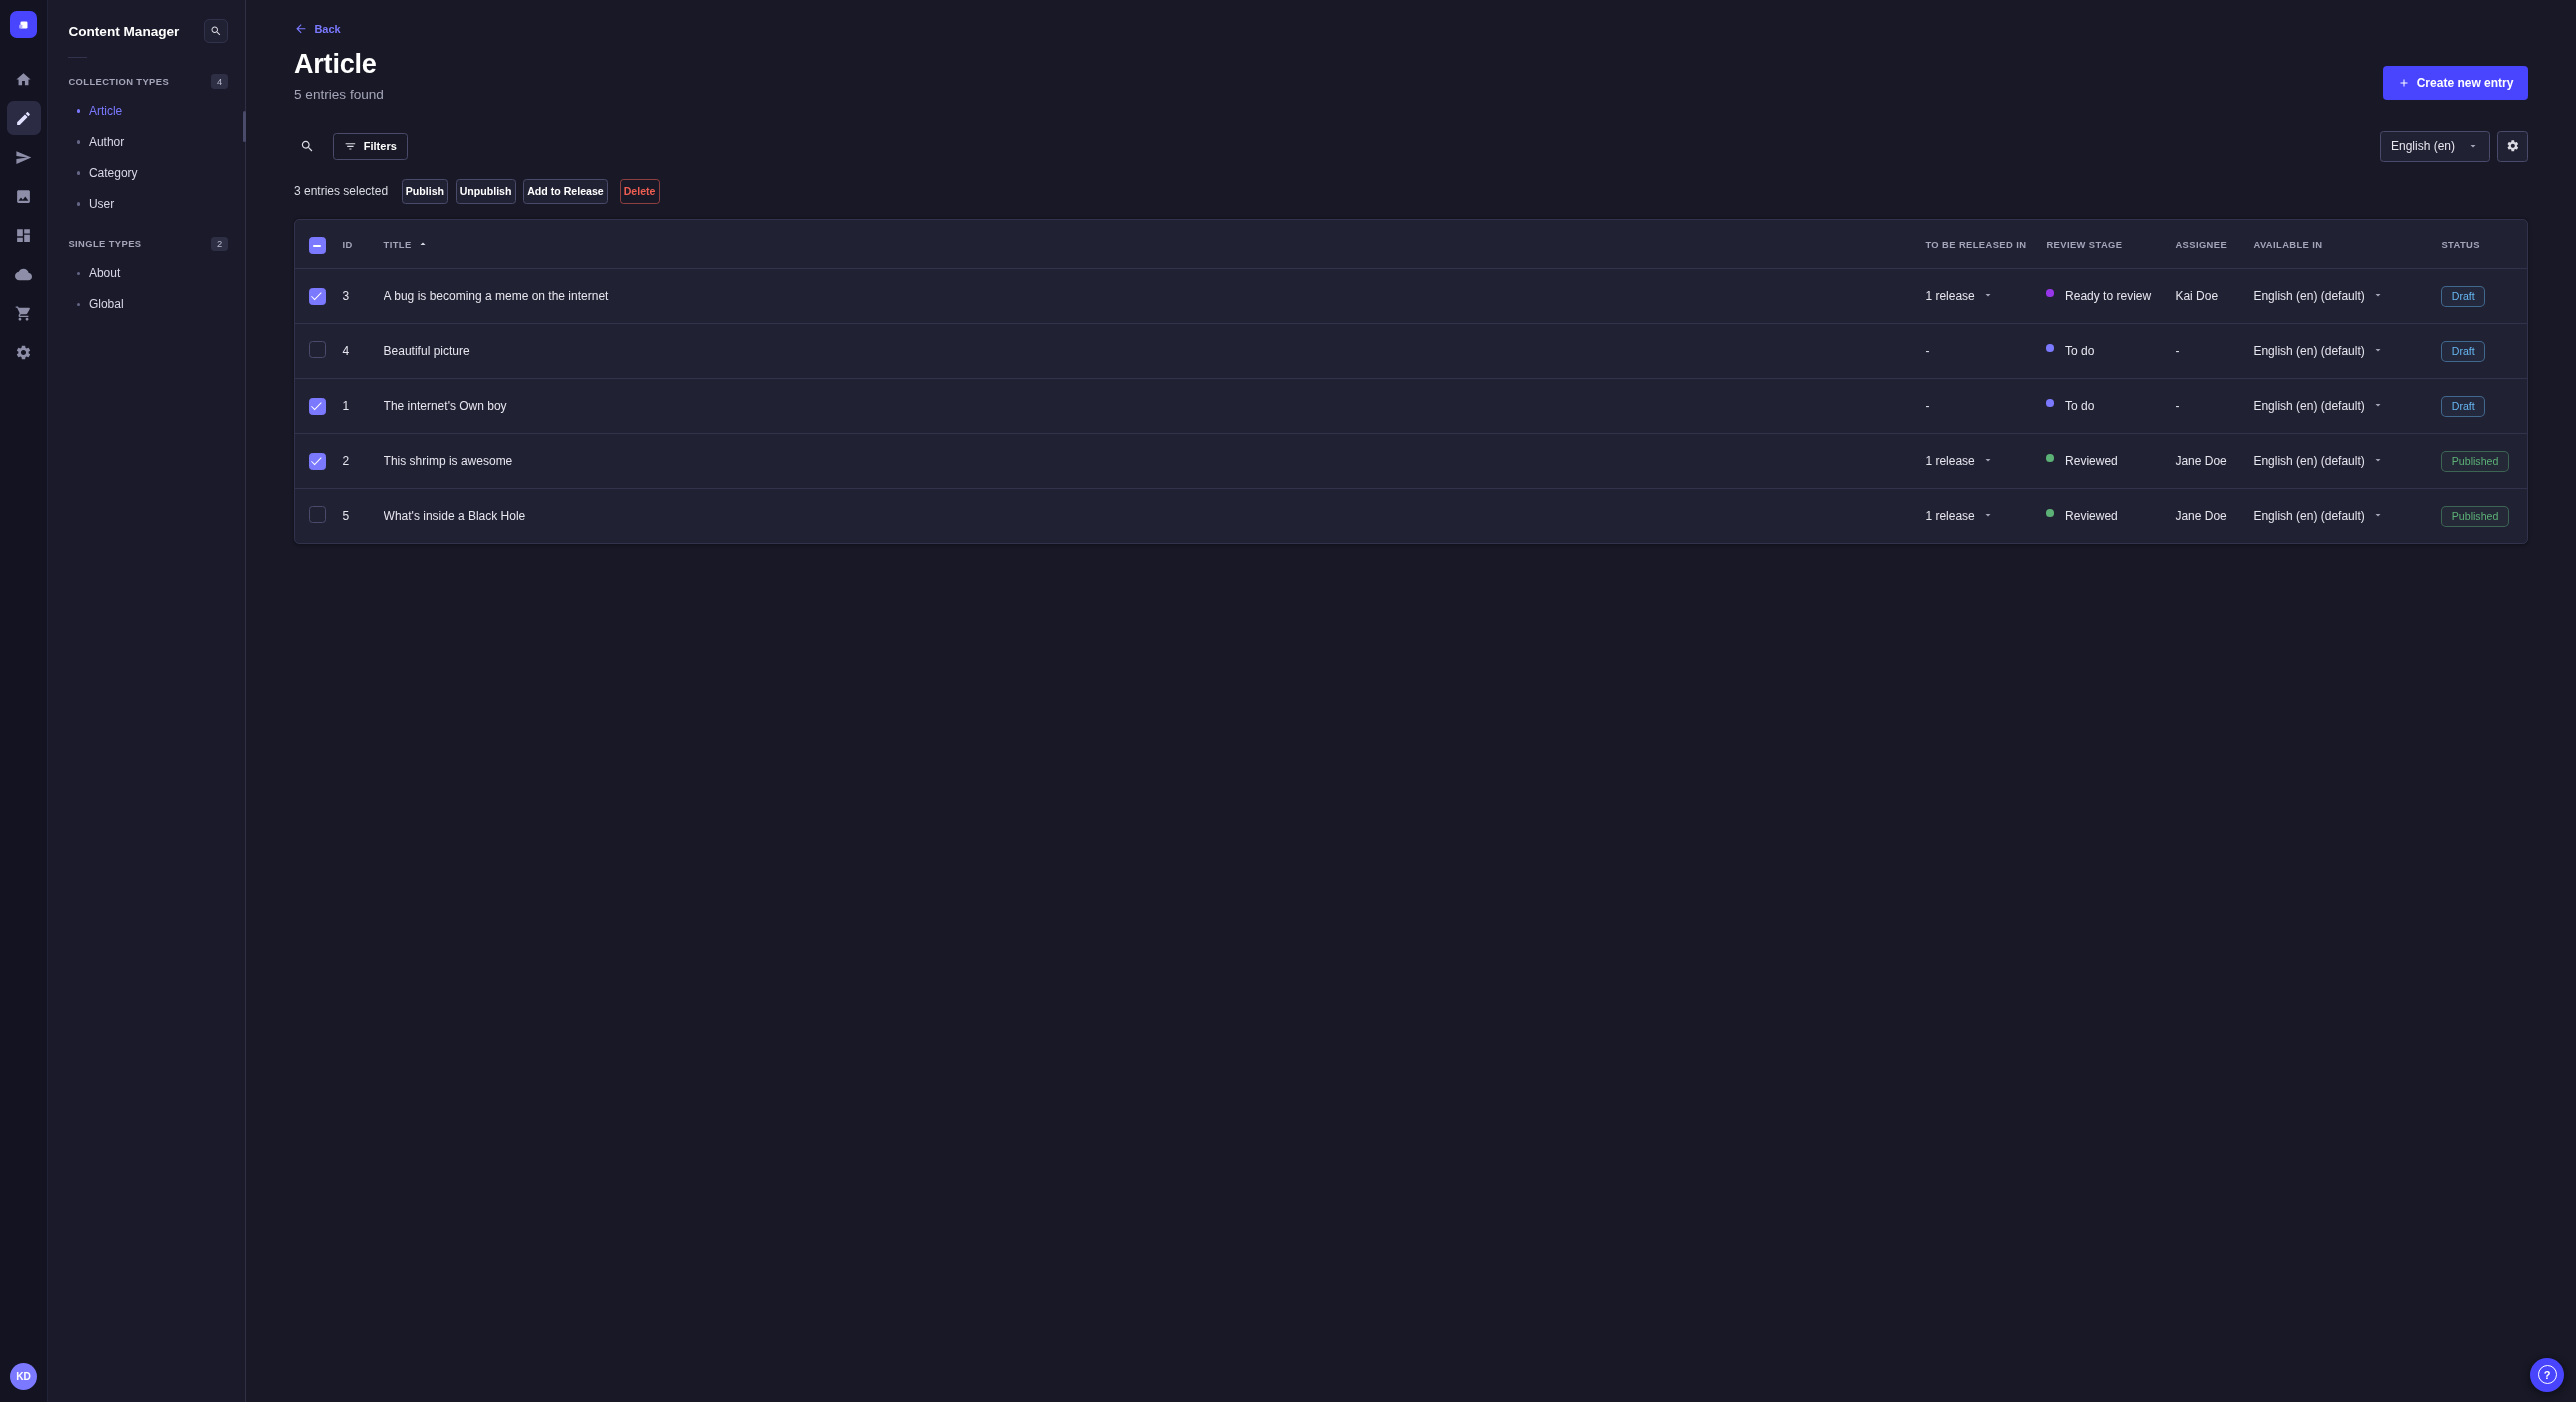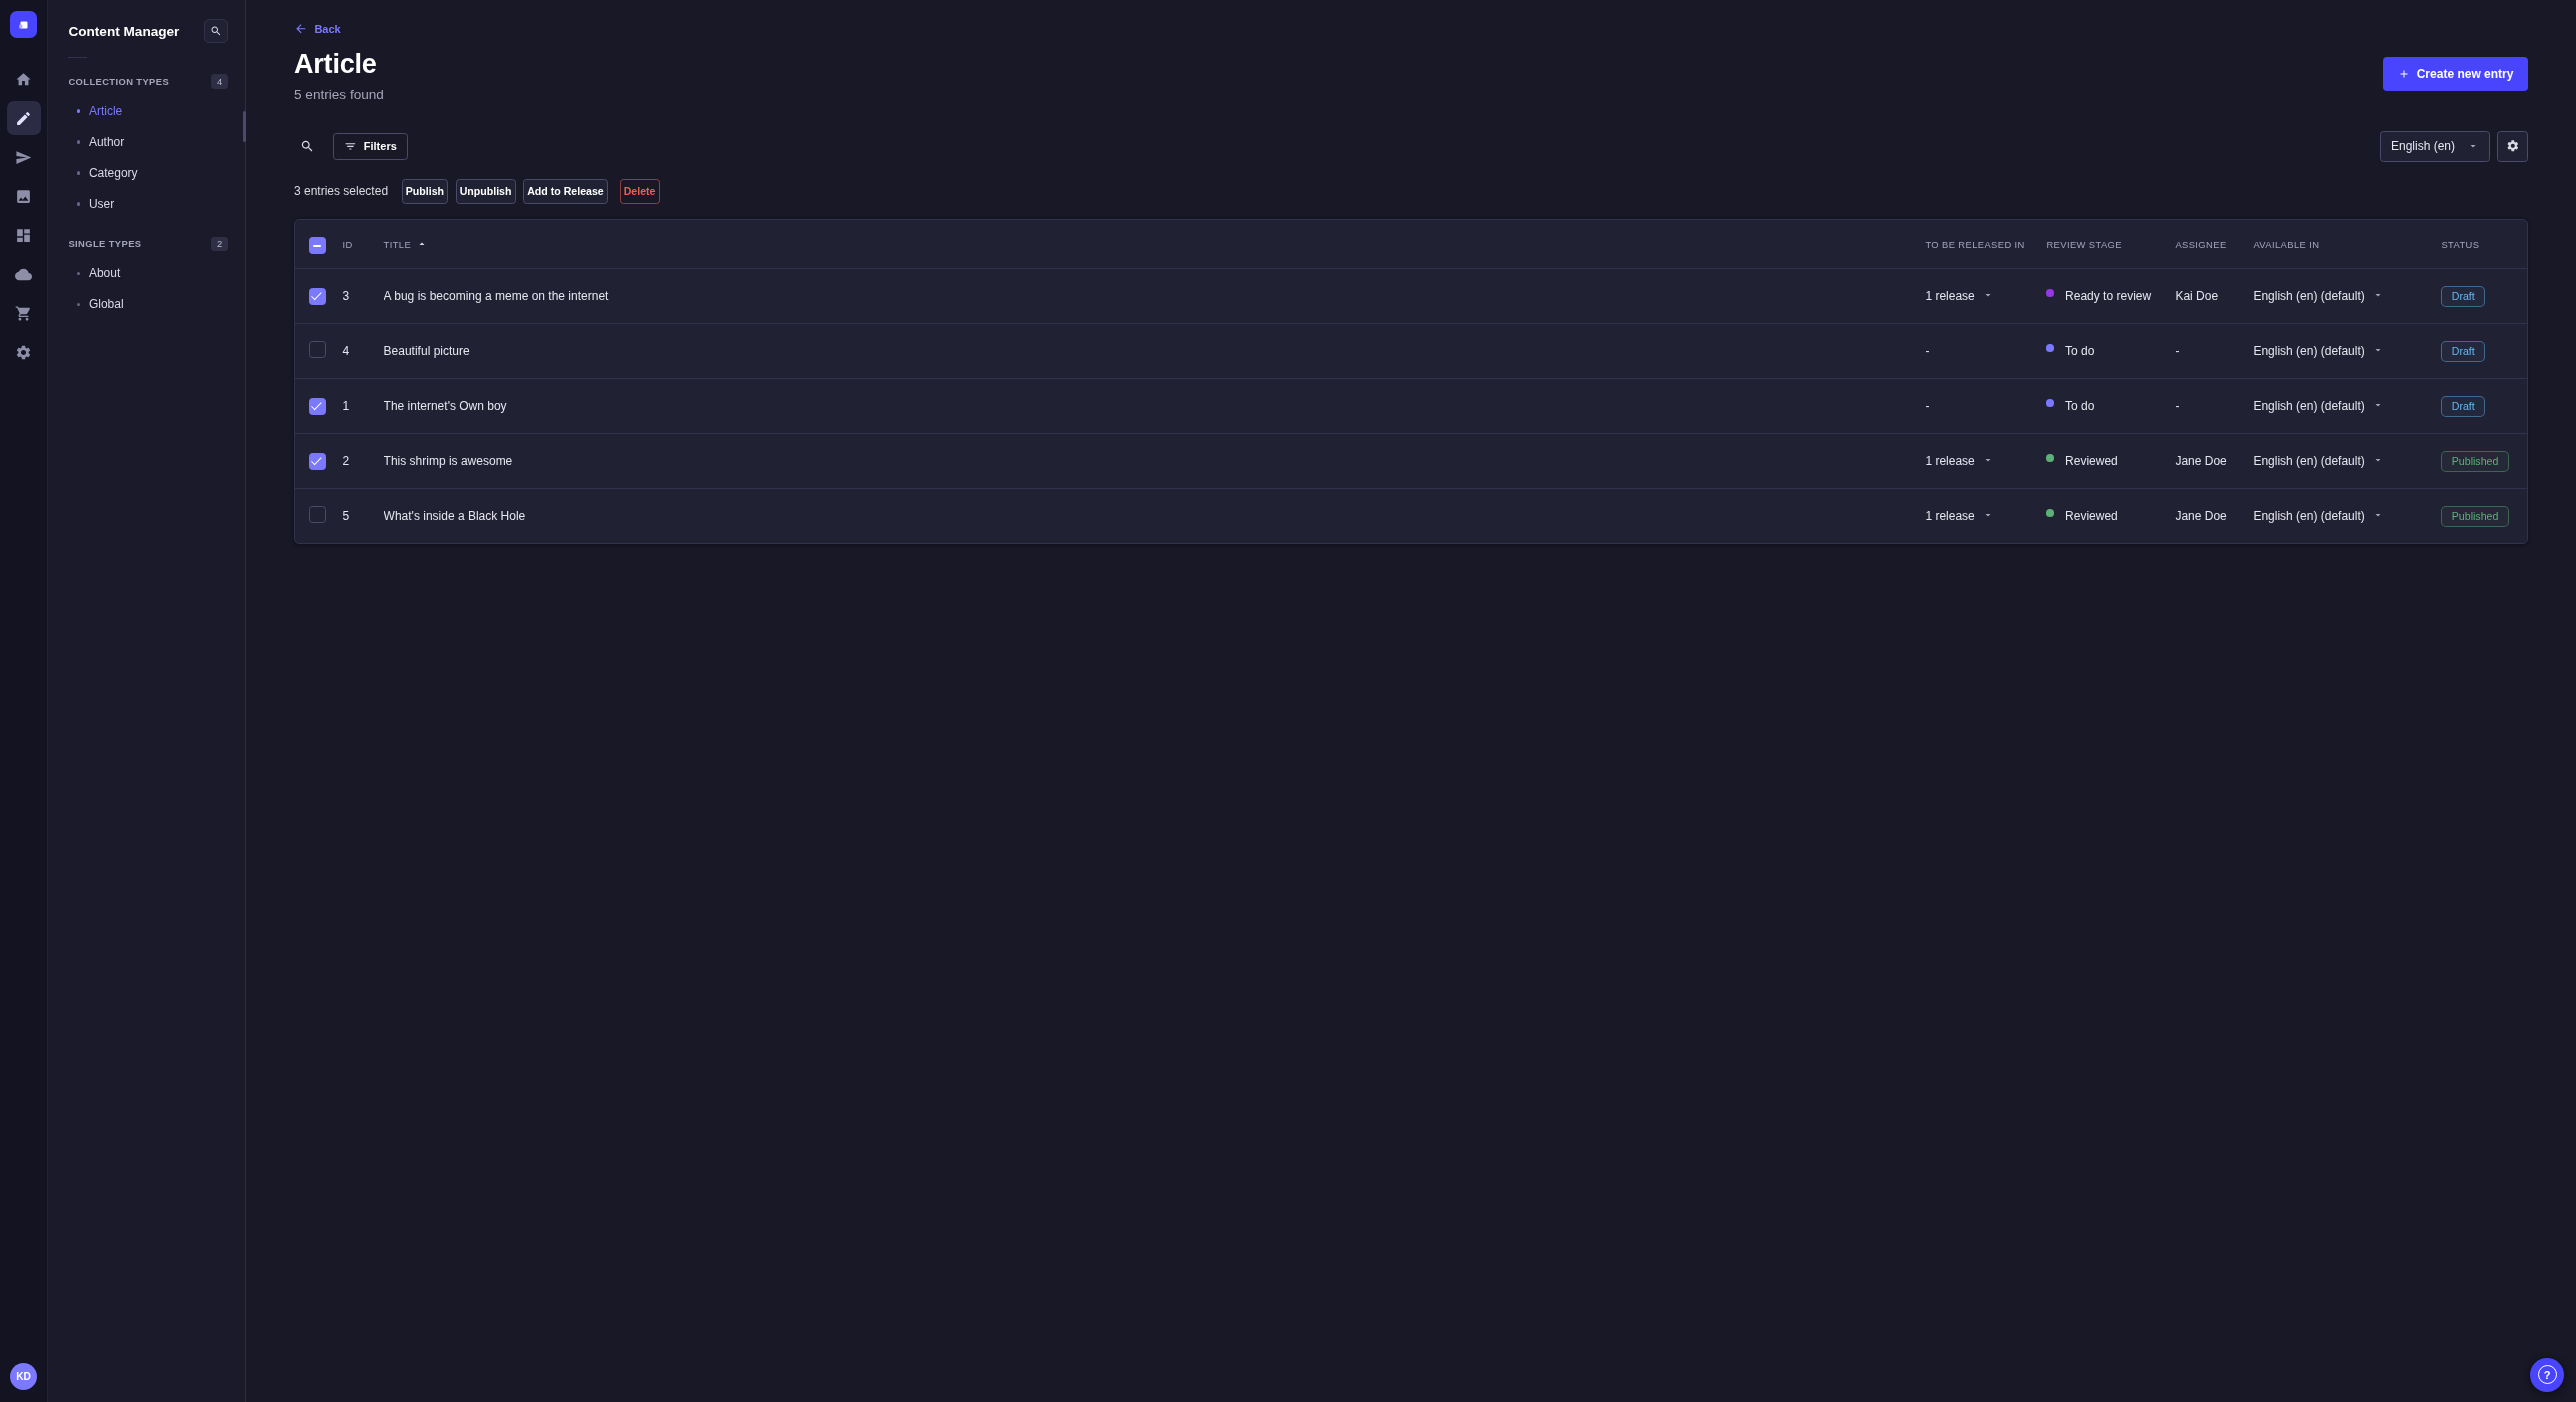--- a/index.html
+++ b/index.html
@@ -39,21 +39,21 @@
   .side-item.active .bullet{background:#7b79ff}
   .scroll-thumb{position:absolute;right:-0.9px;top:111px;width:3.4px;height:31px;border-radius:1.7px;background:#4a4a6a;cursor:grab}
 
   
   .main{flex:1;overflow:auto;padding:22px 48px 34px;position:relative}
   .back{display:inline-flex;align-items:center;gap:6.8px;color:#7b79ff;font-size:11px;font-weight:700;text-decoration:none;cursor:pointer}
   .back svg{fill:#7b79ff}
   .title-row{display:flex;justify-content:space-between;align-items:flex-start;margin-top:10.2px}
   h1{font-size:27px;font-weight:700;color:#fff;letter-spacing:-0.2px}
   .subtitle{margin-top:6.8px;font-size:13.6px;color:#a5a5ba}
-  .primary-btn{display:inline-flex;align-items:center;gap:6.8px;background:#4945ff;border:0.9px solid #4945ff;color:#fff;font-size:12px;font-weight:600;border-radius:3.4px;height:34px;padding:0 13.6px;cursor:pointer;margin-top:8px}
+  .primary-btn{display:inline-flex;align-items:center;gap:6.8px;background:#4945ff;border:0.9px solid #4945ff;color:#fff;font-size:12px;font-weight:600;border-radius:3.4px;height:34px;padding:0 13.6px;cursor:pointer;margin-top:17px}
   .primary-btn svg{fill:#fff}
 
   .toolbar{display:flex;justify-content:space-between;align-items:center;margin-top:29px}
   .toolbar-left{display:flex;align-items:center;gap:12px}
   .ghost-icon-btn{width:27px;height:27px;background:transparent;border:none;display:flex;align-items:center;justify-content:center;cursor:pointer}
   .ghost-icon-btn svg{fill:#dcdce4}
   .outline-btn{display:inline-flex;align-items:center;gap:6.8px;height:27px;padding:0 10.2px;border-radius:3.4px;border:0.9px solid #4a4a6a;background:transparent;color:#fff;font-size:11px;font-weight:600;cursor:pointer}
   .outline-btn svg{fill:#dcdce4}
   .toolbar-right{display:flex;align-items:center;gap:6.8px}
   .select{display:inline-flex;align-items:center;gap:12px;height:31px;padding:0 10.2px;border-radius:3.4px;border:0.9px solid #4a4a6a;background:#212134;color:#e6e6ef;font-size:12px;cursor:pointer}
@@ -63,21 +63,21 @@
 
   .selection-bar{display:flex;align-items:center;gap:7.7px;margin-top:17px}
   .sel-text{font-size:12px;color:#dcdce4;margin-right:6px}
   .sec-btn{height:25.6px;padding:0 3px;border-radius:3.4px;border:0.9px solid #4a4a6a;background:#212134;color:#fff;font-size:10.6px;font-weight:600;cursor:pointer}
   .sec-btn.danger{color:#ee5e52;border-color:rgba(238,94,82,.55);background:transparent;margin-left:4.3px}
 
   
   .table{margin-top:15.3px;background:#212134;border:0.9px solid #32324d;border-radius:5.1px;box-shadow:0 0.9px 3.4px rgba(3,3,5,.35)}
   .grid-row{display:grid;grid-template-columns:34px 41px minmax(0,1fr) 121px 129px 78px 188px 72px;align-items:center;padding:0 13.6px}
   .thead{height:48px}
-  .th{font-size:9.4px;font-weight:400;letter-spacing:0.4px;color:#a5a5ba}
+  .th{font-size:9.4px;font-weight:700;letter-spacing:0.4px;color:#a5a5ba}
   .th-title{display:flex;align-items:center;gap:5.1px}
   .sort-btn{background:none;border:none;display:flex;align-items:center;cursor:pointer;padding:0}
   .sort-btn svg{fill:#d9d9e3}
   .trow{height:55px;border-top:0.9px solid #32324d;font-size:12px;color:#e6e6ef;cursor:pointer}
   .cell-title{white-space:nowrap;overflow:hidden;text-overflow:ellipsis;padding-right:10.2px}
   .cell-release,.cell-available{display:flex;gap:6.8px}
   .caret{fill:#a5a5ba;flex-shrink:0}
   .cell-review{display:flex;gap:11px}
   .dot{width:7.7px;height:7.7px;border-radius:50%;flex-shrink:0;background:#7b79ff}
   .badge{display:inline-block;padding:3.4px 9.4px;border-radius:5px;font-size:10.6px;font-weight:400;border:0.9px solid;white-space:nowrap}

